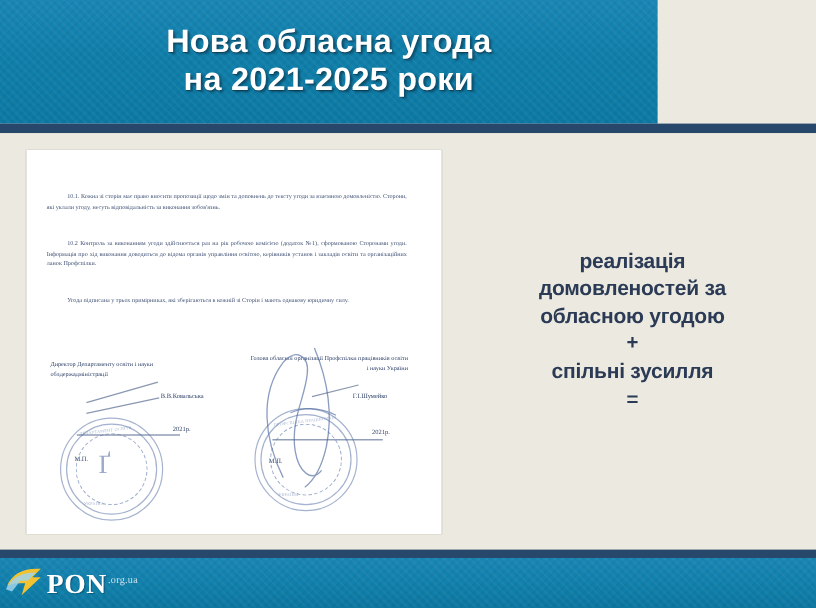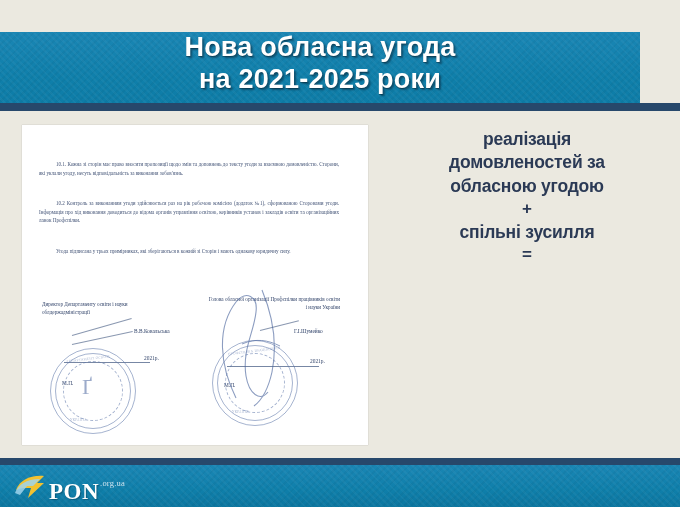--- a/index.html
+++ b/index.html
@@ -4,28 +4,27 @@
 <style>
   html,body{margin:0;padding:0;}
   body{
     width:680px;height:507px;overflow:hidden;
     background:#ebe9e0;
     font-family:"Liberation Sans",sans-serif;
     position:relative;
   }
   
   .header{
-    position:absolute;left:0;top:0;width:640px;height:103px;
+    position:absolute;left:0;top:0;width:548px;height:103px;
     background:
       repeating-linear-gradient(45deg, rgba(255,255,255,.035) 0 2px, rgba(0,0,0,0) 2px 5px),
       repeating-linear-gradient(-45deg, rgba(0,0,0,.035) 0 2px, rgba(0,0,0,0) 2px 5px),
       linear-gradient(180deg,#1a86b4 0%,#0f7faa 45%,#0c79a4 100%);
-    display:flex;align-items:flex-start;justify-content:center;
+    display:flex;align-items:center;justify-content:center;
     overflow:hidden;
-    margin-top:32px;
   }
   .header-title{
     text-align:center;color:#ffffff;
     font-size:27px;font-weight:bold;line-height:1.18;
     letter-spacing:.2px;
     text-shadow:2px 2px 2px rgba(10,40,60,.55), 0 1px 0 rgba(0,0,0,.3);
     white-space:pre-line;
     padding-bottom:2px;
   }
   .stripe-top{
@@ -120,21 +119,21 @@
   }
   .stamp-txt.l1{left:44px;top:57px;transform:rotate(-7deg);}
   .stamp-txt.l2{left:48px;top:118px;}
   .stamp-txt.r1{left:206px;top:49px;transform:rotate(-7deg);}
   .stamp-txt.r2{left:210px;top:110px;}
   
   .scribble{position:absolute;left:180px;top:-20px;width:110px;height:130px;opacity:.62;}
   
   .right-panel{
     position:absolute;left:378px;top:11px;width:298px;height:300px;
-    display:flex;flex-direction:column;align-items:center;justify-content:flex-start;
+    display:flex;flex-direction:column;align-items:center;justify-content:center;
     padding-top:6px;box-sizing:border-box;
   }
   .rp-line{
     color:#2b3a55;font-weight:bold;font-size:17.5px;line-height:1.33;
     text-align:center;white-space:pre-line;letter-spacing:-.2px;
   }
   .rp-sym{
     color:#2b3a55;font-weight:bold;font-size:17px;line-height:1.35;
     text-align:center;
   }
@@ -145,22 +144,22 @@
   }
   .footer{
     position:absolute;left:0;top:465px;width:680px;height:42px;
     background:
       repeating-linear-gradient(45deg, rgba(255,255,255,.035) 0 2px, rgba(0,0,0,0) 2px 5px),
       repeating-linear-gradient(-45deg, rgba(0,0,0,.035) 0 2px, rgba(0,0,0,0) 2px 5px),
       linear-gradient(180deg,#1a86b4 0%,#0f7faa 60%,#0c76a0 100%);
     overflow:hidden;
   }
   .logo{
-    position:absolute;left:14px;top:4px;
-    display:flex;align-items:flex-end;height:34px;
+    position:absolute;left:4px;top:4px;
+    display:flex;align-items:center;height:34px;
   }
   .logo-mark{position:relative;width:34px;height:30px;margin-right:1px;}
   .logo-text{
     font-family:"Liberation Serif",serif;
     font-weight:bold;font-size:23px;color:#ffffff;
     letter-spacing:.5px;line-height:1;
     text-shadow:1px 1px 1px rgba(0,40,60,.4);
   }
   .logo-tld{
     font-family:"Liberation Serif",serif;

